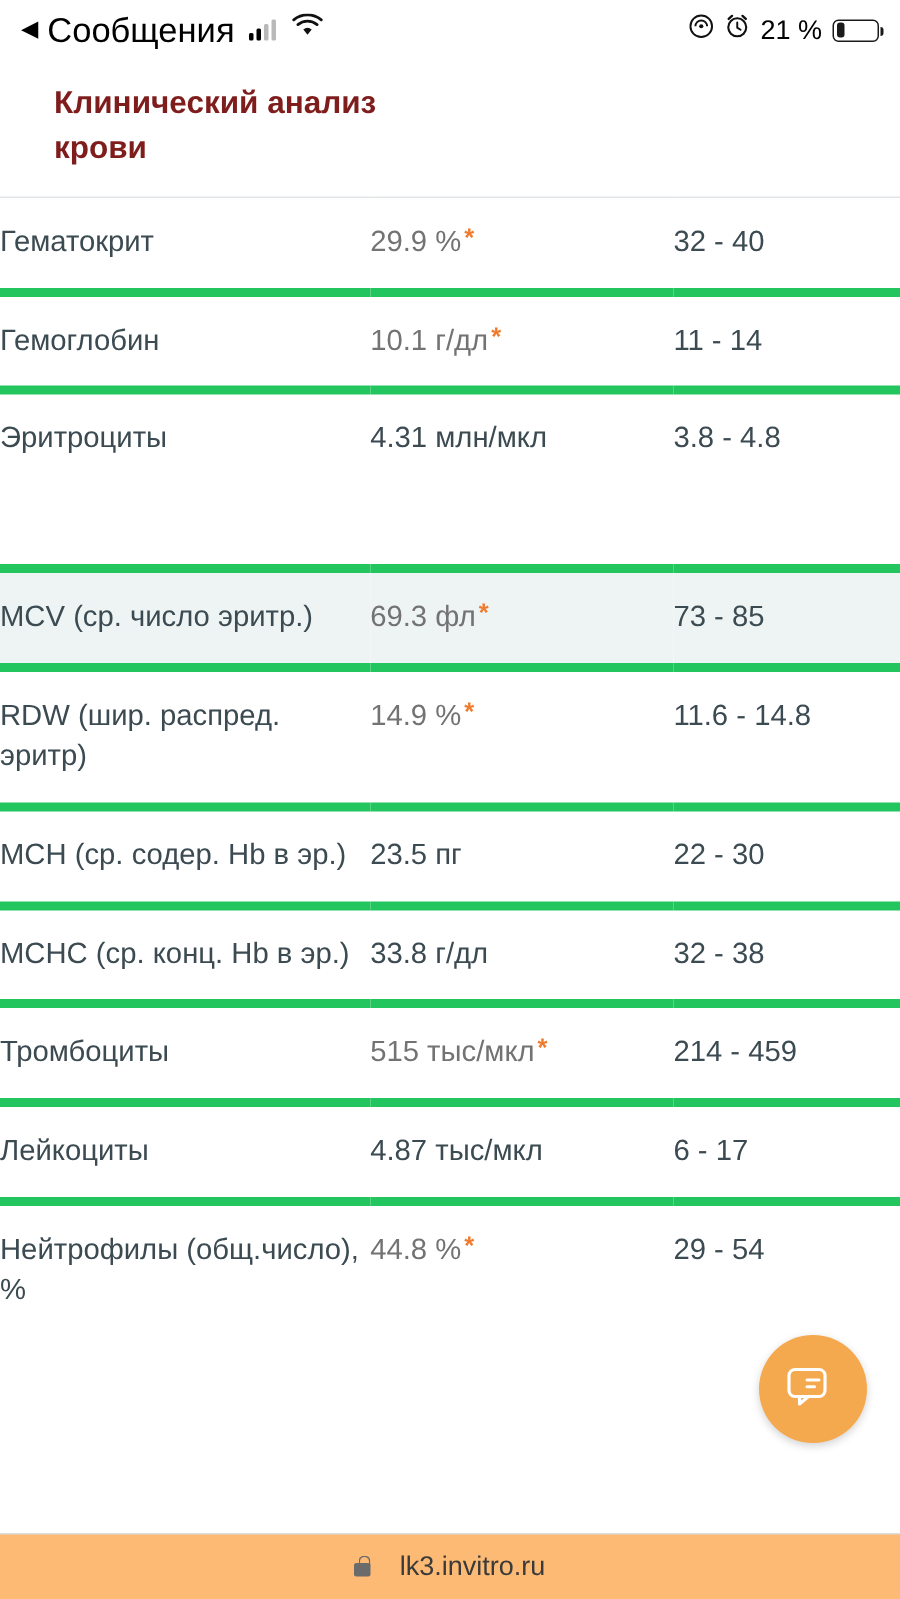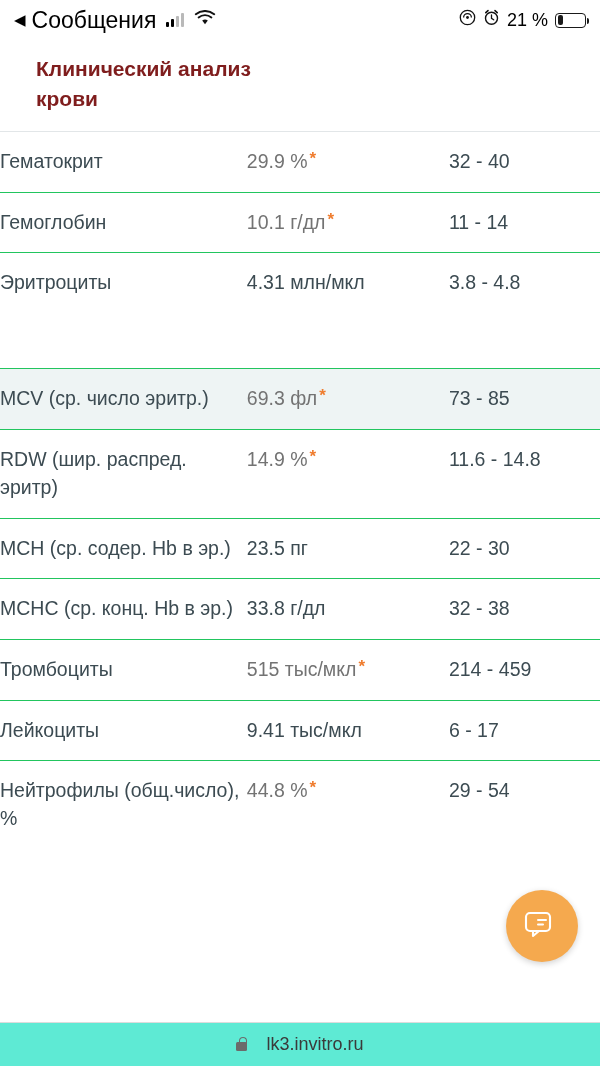--- a/index.html
+++ b/index.html
@@ -125,21 +125,21 @@
     width: 100%;
     border-collapse: collapse;
     table-layout: fixed;
   }
   table.labs td {
     vertical-align: top;
     padding: 16px 0 16px 0;
     font-size: 19.5px;
     color: #3c4b52;
     line-height: 1.42;
-    border-top: 1px solid #22c55e;
+    border-top: 6px solid #22c55e;
   }
   table.labs tr.first td { border-top: 1px solid #e2e6e8; }
   td.c-name {
     width: 232px;
     padding-left: 36px;
     padding-right: 2px;
     margin-top: 35px;
   }
   td.c-value {
     width: 190px;
@@ -185,21 +185,21 @@
     justify-content: center;
     cursor: pointer;
     z-index: 5;
   }
 
   
   .urlbar {
     flex: 0 0 44px;
     height: 44px;
     border-top: 1px solid #dcdcdc;
-    background: #5eead4;
+    background: #fdba74;
     display: flex;
     align-items: center;
     justify-content: center;
     gap: 19px;
     font-size: 18px;
     color: #3a3a3a;
   }
   .lock {
     display: inline-block;
     width: 11px; height: 9px;
@@ -306,21 +306,21 @@
             <td class="c-value"><span>33.8 г/дл</span></td>
             <td class="c-ref">32 - 38</td>
           </tr>
           <tr>
             <td class="c-name">Тромбоциты</td>
             <td class="c-value"><span class="abnormal">515 тыс/мкл</span><span class="star">*</span></td>
             <td class="c-ref">214 - 459</td>
           </tr>
           <tr>
             <td class="c-name">Лейкоциты</td>
-            <td class="c-value"><span>9.41 тыс/мкл</span></td>
+            <td class="c-value"><span>4.87 тыс/мкл</span></td>
             <td class="c-ref">6 - 17</td>
           </tr>
           <tr>
             <td class="c-name">Нейтрофилы (общ.число), %</td>
             <td class="c-value"><span class="abnormal">44.8 %</span><span class="star">*</span></td>
             <td class="c-ref">29 - 54</td>
           </tr>
         </tbody>
     </table>
 

